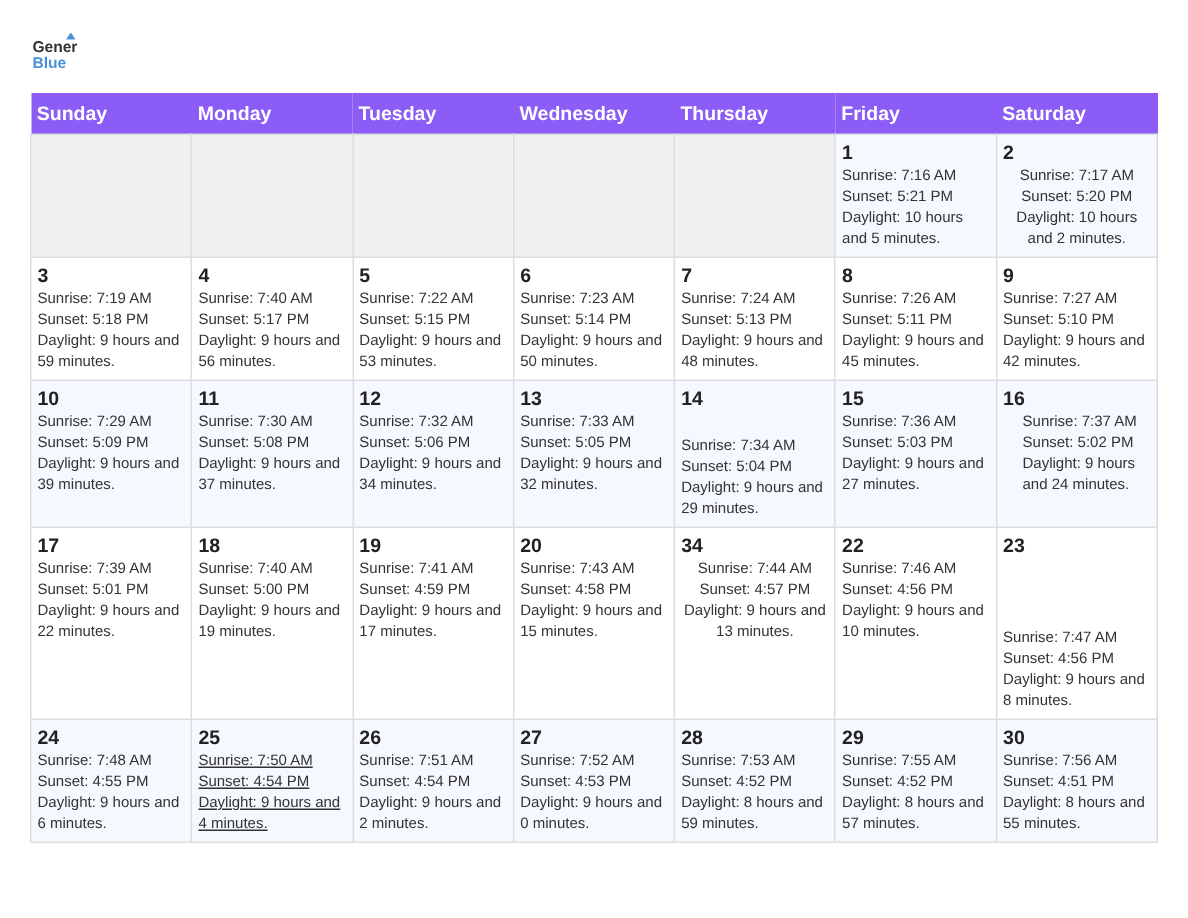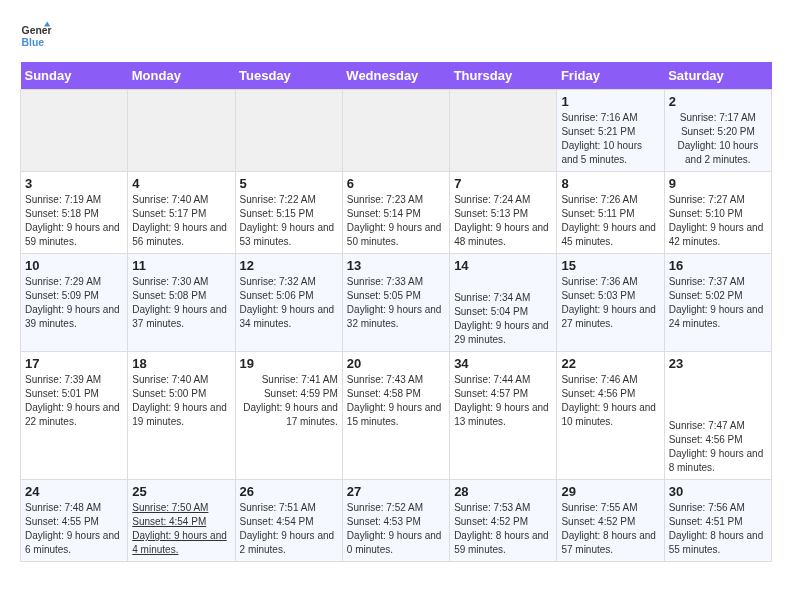--- a/index.html
+++ b/index.html
@@ -204,53 +204,53 @@
 Daylight: 9 hours and 29 minutes.</div>
         </td>
         <td>
           <div class="day-number">15</div>
           <div class="day-info" style="white-space: pre-line;">Sunrise: 7:36 AM
 Sunset: 5:03 PM
 Daylight: 9 hours and 27 minutes.</div>
         </td>
         <td>
           <div class="day-number">16</div>
-          <div class="day-info" style="white-space: pre-line;">Sunrise: 7:37 AM
+          <div class="day-info" style="white-space: pre-line; margin-left: 13px;">Sunrise: 7:37 AM
 Sunset: 5:02 PM
 Daylight: 9 hours and 24 minutes.</div>
         </td>
       </tr>
       <tr>
         <td>
           <div class="day-number">17</div>
           <div class="day-info" style="white-space: pre-line;">Sunrise: 7:39 AM
 Sunset: 5:01 PM
 Daylight: 9 hours and 22 minutes.</div>
         </td>
         <td>
           <div class="day-number">18</div>
           <div class="day-info" style="white-space: pre-line;">Sunrise: 7:40 AM
 Sunset: 5:00 PM
 Daylight: 9 hours and 19 minutes.</div>
         </td>
         <td>
           <div class="day-number">19</div>
-          <div class="day-info" style="white-space: pre-line; text-align: right;">Sunrise: 7:41 AM
+          <div class="day-info" style="white-space: pre-line;">Sunrise: 7:41 AM
 Sunset: 4:59 PM
 Daylight: 9 hours and 17 minutes.</div>
         </td>
         <td>
           <div class="day-number">20</div>
           <div class="day-info" style="white-space: pre-line;">Sunrise: 7:43 AM
 Sunset: 4:58 PM
 Daylight: 9 hours and 15 minutes.</div>
         </td>
         <td>
           <div class="day-number">34</div>
-          <div class="day-info" style="white-space: pre-line;">Sunrise: 7:44 AM
+          <div class="day-info" style="white-space: pre-line; text-align: center;">Sunrise: 7:44 AM
 Sunset: 4:57 PM
 Daylight: 9 hours and 13 minutes.</div>
         </td>
         <td>
           <div class="day-number">22</div>
           <div class="day-info" style="white-space: pre-line;">Sunrise: 7:46 AM
 Sunset: 4:56 PM
 Daylight: 9 hours and 10 minutes.</div>
         </td>
         <td>

